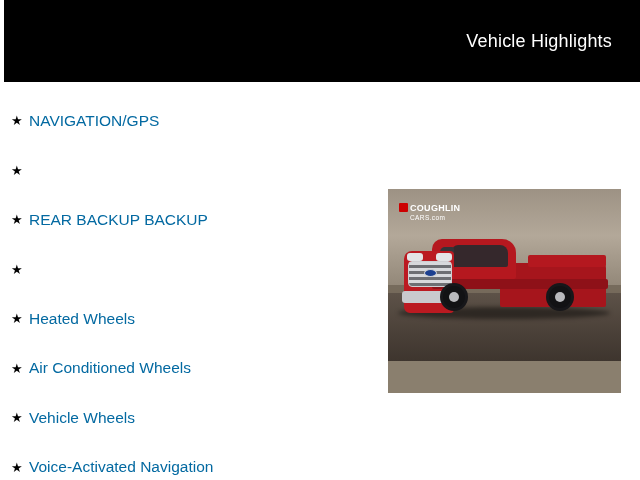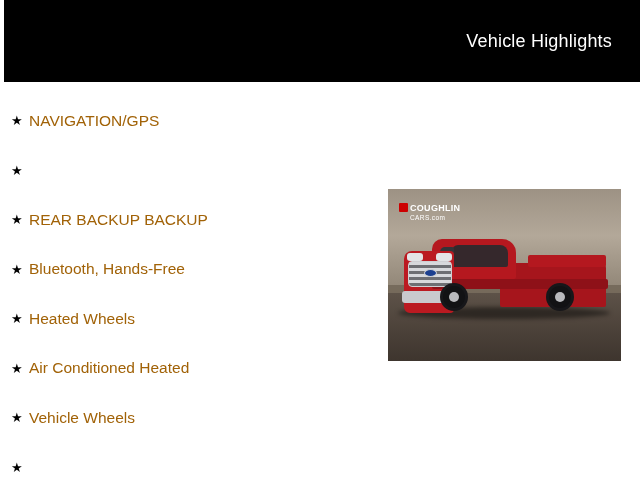--- a/index.html
+++ b/index.html
@@ -50,31 +50,31 @@
   }
   .bullet-star {
     width: 18px;
     flex: 0 0 18px;
     color: #000000;
     font-size: 13px;
     line-height: 13px;
     text-align: left;
   }
   .feature-label {
-    color: #a16207;
+    color: #0369a1;
     font-size: 15.5px;
     line-height: 20px;
     white-space: nowrap;
   }
   .vehicle-photo {
     position: absolute;
     left: 388px;
     top: 189px;
     width: 233px;
-    height: 172px;
+    height: 204px;
     background: #8a7f6e;
     overflow: hidden;
     border: 0;
   }
   .photo-sky {
     position: absolute;
     left: 0; top: 0;
     width: 233px; height: 104px;
     background: linear-gradient(180deg, #9d9284 0%, #b3a899 45%, #8e8374 100%);
   }
@@ -283,36 +283,36 @@
     </li>
     <li class="feature-item">
       <span class="bullet-star">★</span>
     </li>
     <li class="feature-item">
       <span class="bullet-star">★</span>
       <span class="feature-label">REAR BACKUP BACKUP</span>
     </li>
     <li class="feature-item">
       <span class="bullet-star">★</span>
-      <span class="feature-label">Bluetooth, Hands-Free</span>
     </li>
     <li class="feature-item">
       <span class="bullet-star">★</span>
       <span class="feature-label">Heated Wheels</span>
     </li>
     <li class="feature-item">
       <span class="bullet-star">★</span>
-      <span class="feature-label">Air Conditioned Heated</span>
+      <span class="feature-label">Air Conditioned Wheels</span>
     </li>
     <li class="feature-item">
       <span class="bullet-star">★</span>
       <span class="feature-label">Vehicle Wheels</span>
     </li>
     <li class="feature-item">
       <span class="bullet-star">★</span>
+      <span class="feature-label">Voice-Activated Navigation</span>
     </li>
   </ul>
 
   <div class="vehicle-photo">
     <div class="photo-sky"></div>
     <div class="photo-wallline"></div>
     <div class="photo-ground"></div>
 
     <div class="truck-shadow"></div>
     <div class="truck-bed"></div>

